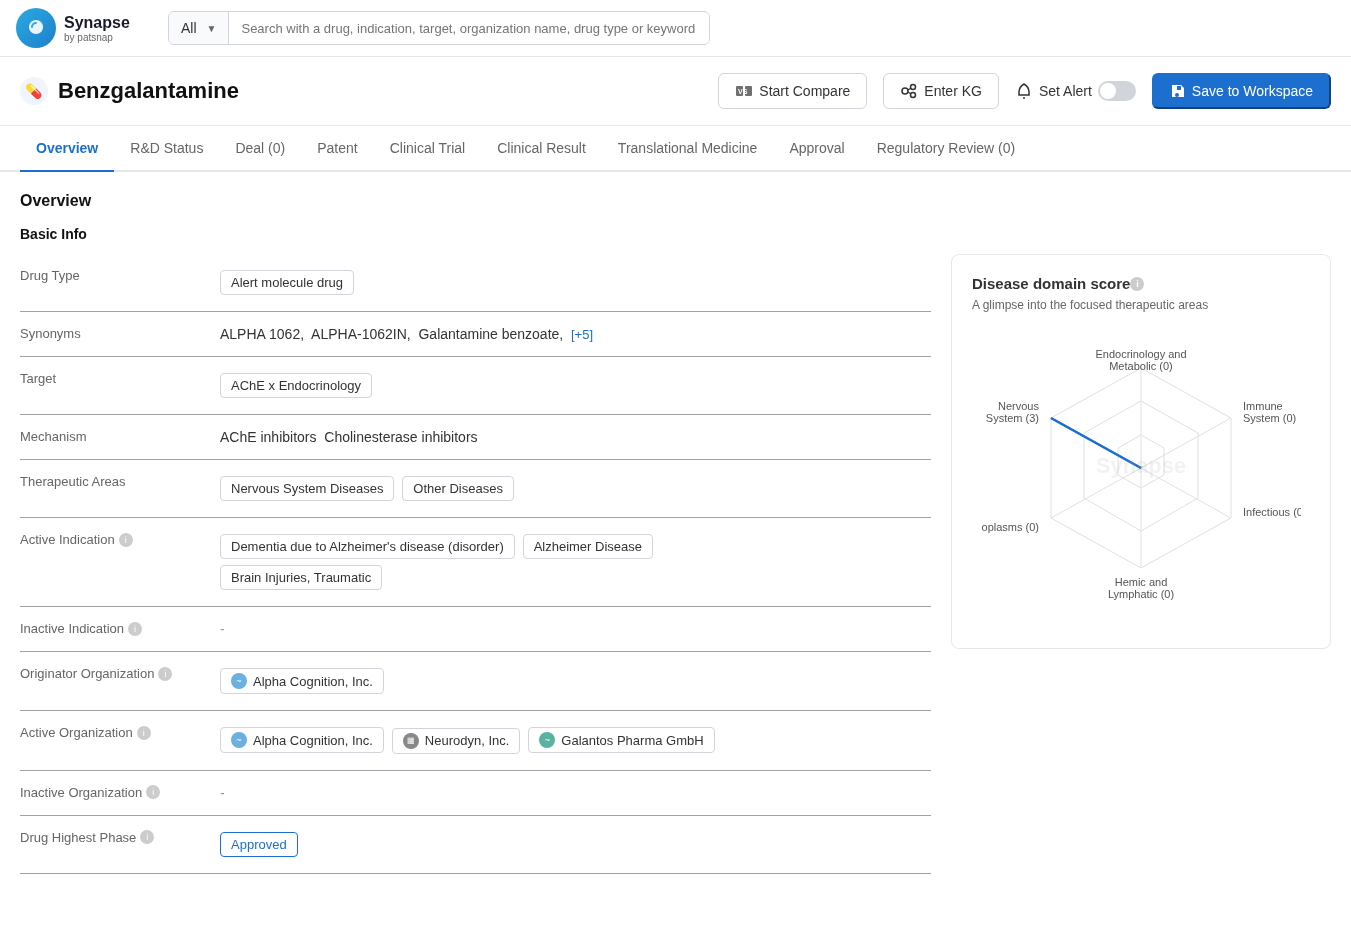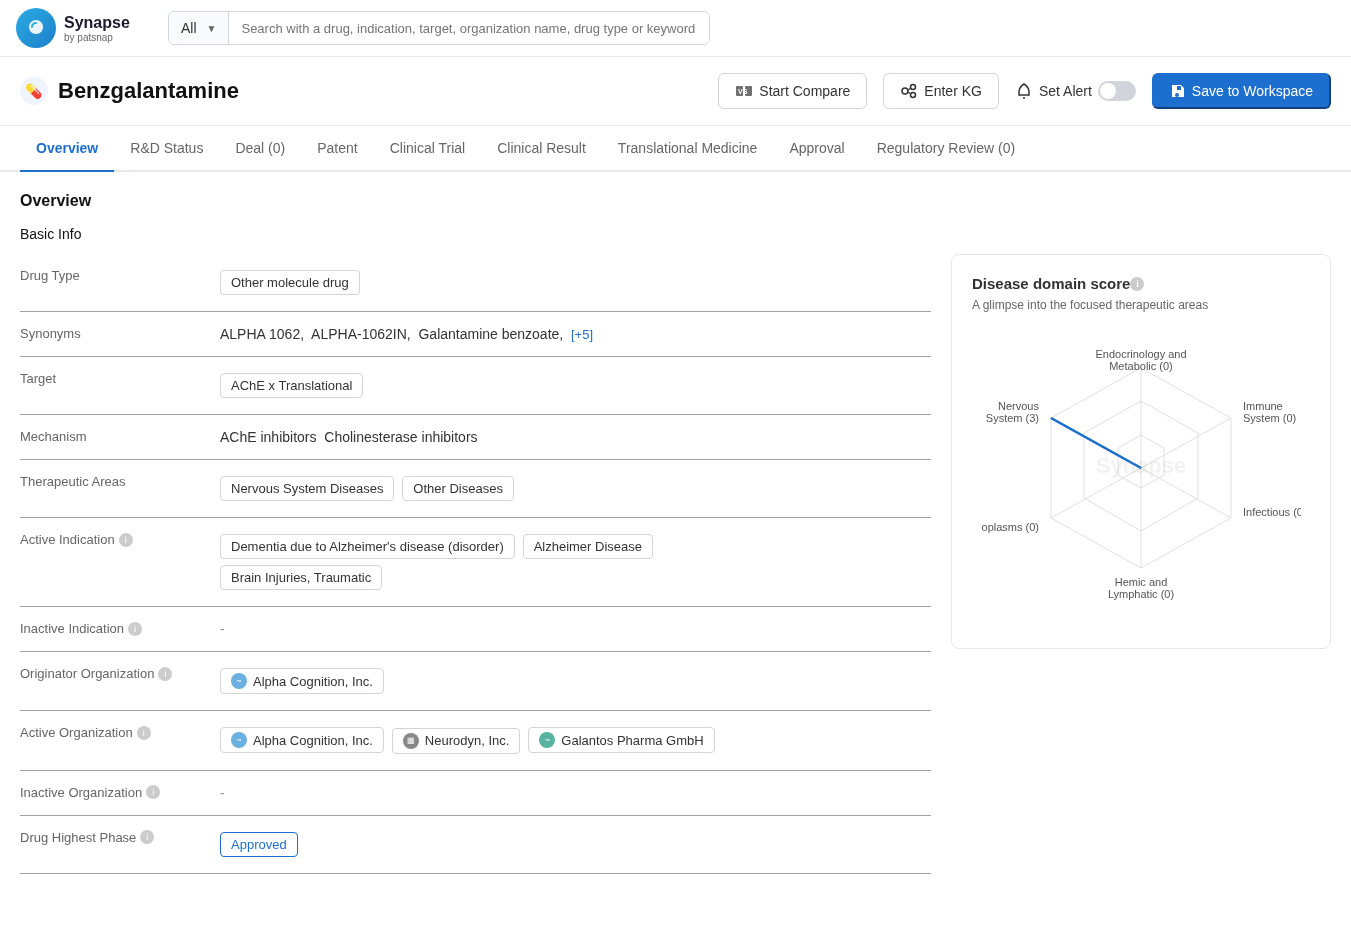--- a/index.html
+++ b/index.html
@@ -38,21 +38,21 @@
     
     .tabs {
       display: flex; align-items: center; gap: 0; padding: 0 20px; border-bottom: 2px solid #e5e7eb;
     }
     .tab { padding: 14px 16px; font-size: 14px; color: #666; cursor: pointer; white-space: nowrap; }
     .tab.active { color: #1d6fcf; border-bottom: 2px solid #1d6fcf; font-weight: 600; margin-bottom: -2px; }
 
     
     .content { padding: 20px; }
     .section-title { font-size: 16px; font-weight: 700; margin-bottom: 16px; color: #111; }
-    .subsection-title { font-size: 14px; font-weight: 400; margin-bottom: 12px; color: #111; }
+    .subsection-title { font-size: 14px; font-weight: 700; margin-bottom: 12px; color: #111; }
 
     .content-layout { display: flex; gap: 20px; }
     .main-col { flex: 1; }
     .side-col { width: 380px; }
 
     .info-row { display: flex; align-items: flex-start; padding: 14px 0; border-bottom: 1px solid #a3a3a3; }
     .info-label { width: 200px; min-width: 200px; color: #666; font-size: 13px; display: flex; align-items: center; gap: 4px; }
     .info-value { flex: 1; }
     .info-icon { width: 14px; height: 14px; background: #ccc; border-radius: 50%; display: inline-flex; align-items: center; justify-content: center; font-size: 9px; color: #fff; cursor: pointer; }
 
@@ -163,36 +163,36 @@
   <div class="section-title">Overview</div>
   <div class="subsection-title">Basic Info</div>
 
   <div class="content-layout">
 
     <div class="main-col">
 
       <div class="info-row">
         <div class="info-label">Drug Type</div>
         <div class="info-value">
-          <span class="tag">Other molecule drug</span>
+          <span class="tag">Alert molecule drug</span>
         </div>
       </div>
 
       <div class="info-row">
         <div class="info-label">Synonyms</div>
         <div class="info-value">
           <span>ALPHA 1062,&nbsp; ALPHA-1062IN,&nbsp; Galantamine benzoate,&nbsp;</span>
           <span class="plus-link">[+5]</span>
         </div>
       </div>
 
       <div class="info-row">
         <div class="info-label">Target</div>
         <div class="info-value">
-          <span class="tag">AChE x Translational</span>
+          <span class="tag">AChE x Endocrinology</span>
         </div>
       </div>
 
       <div class="info-row">
         <div class="info-label">Mechanism</div>
         <div class="info-value">
           <span>AChE inhibitors&nbsp; Cholinesterase inhibitors</span>
         </div>
       </div>
 

